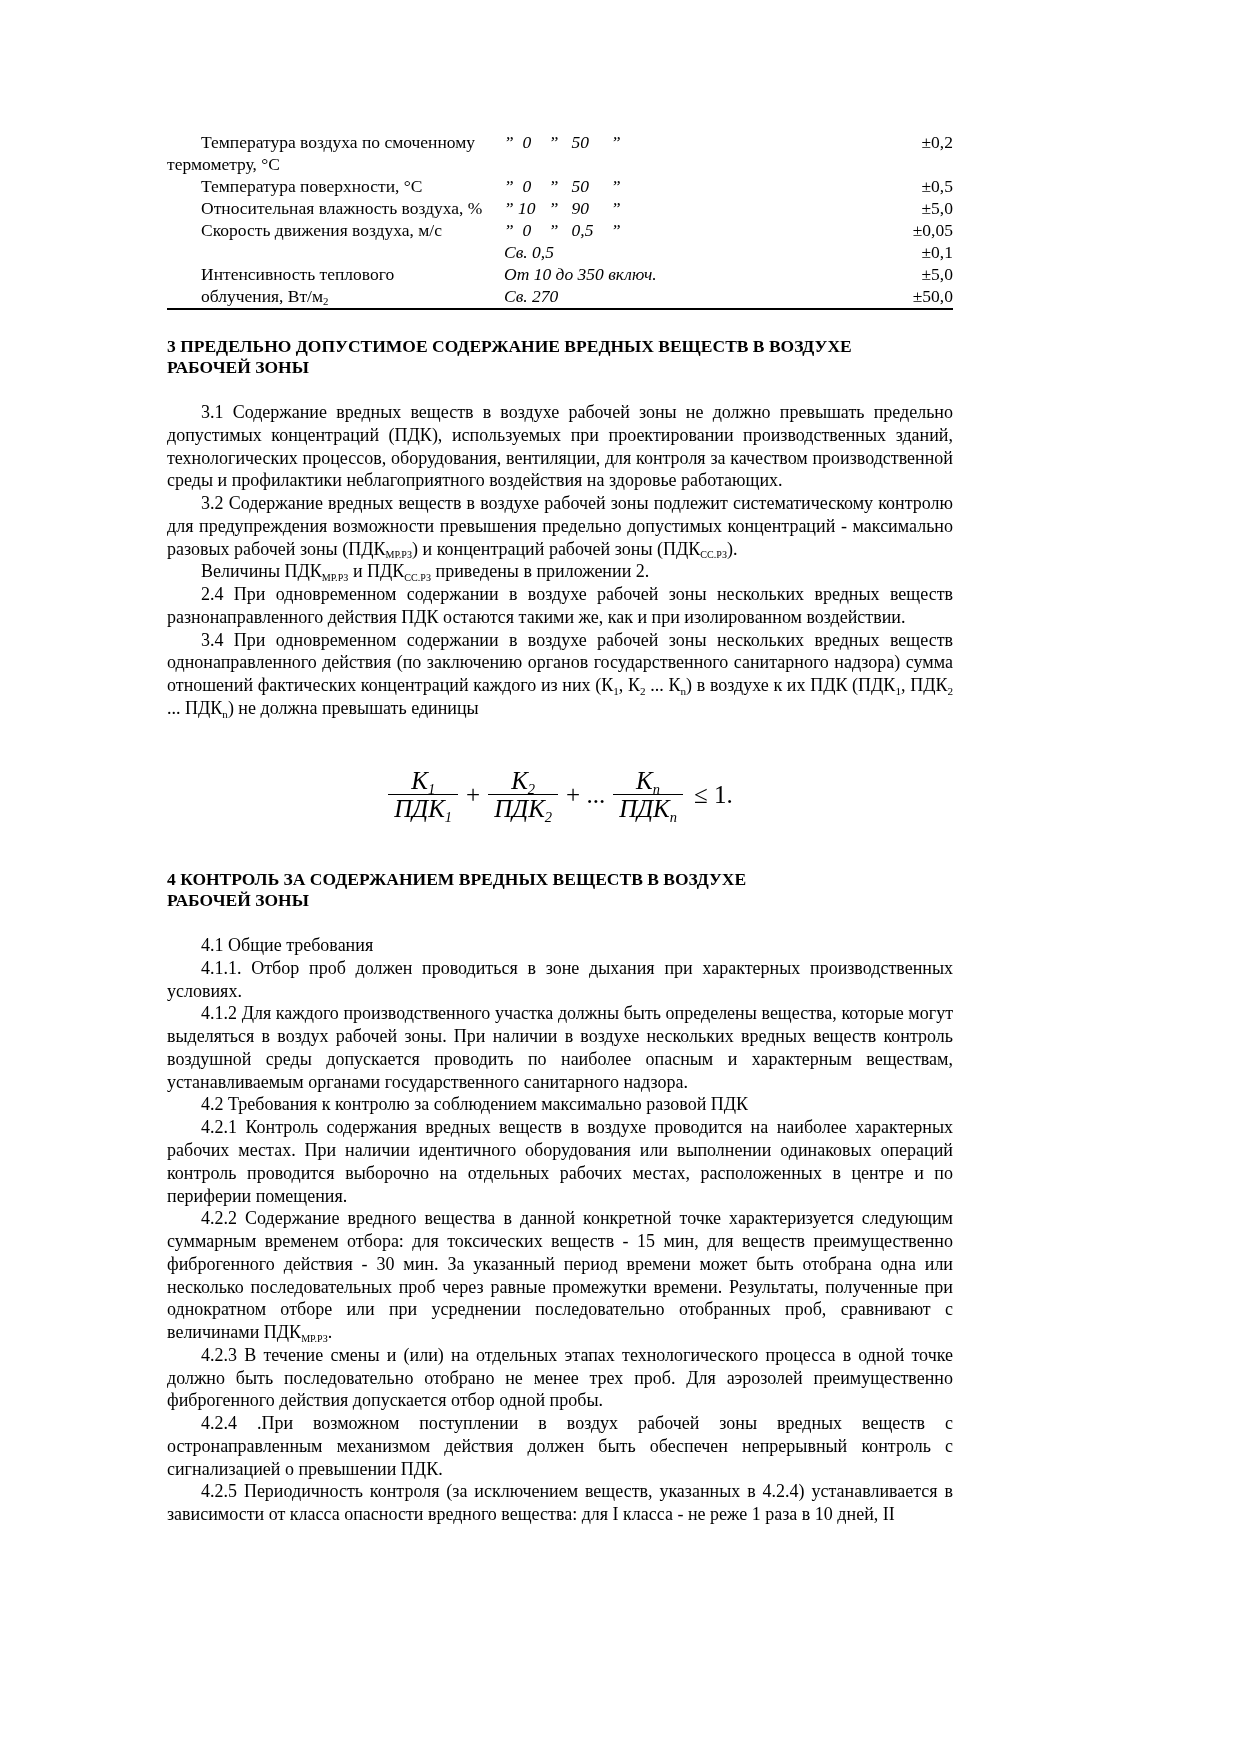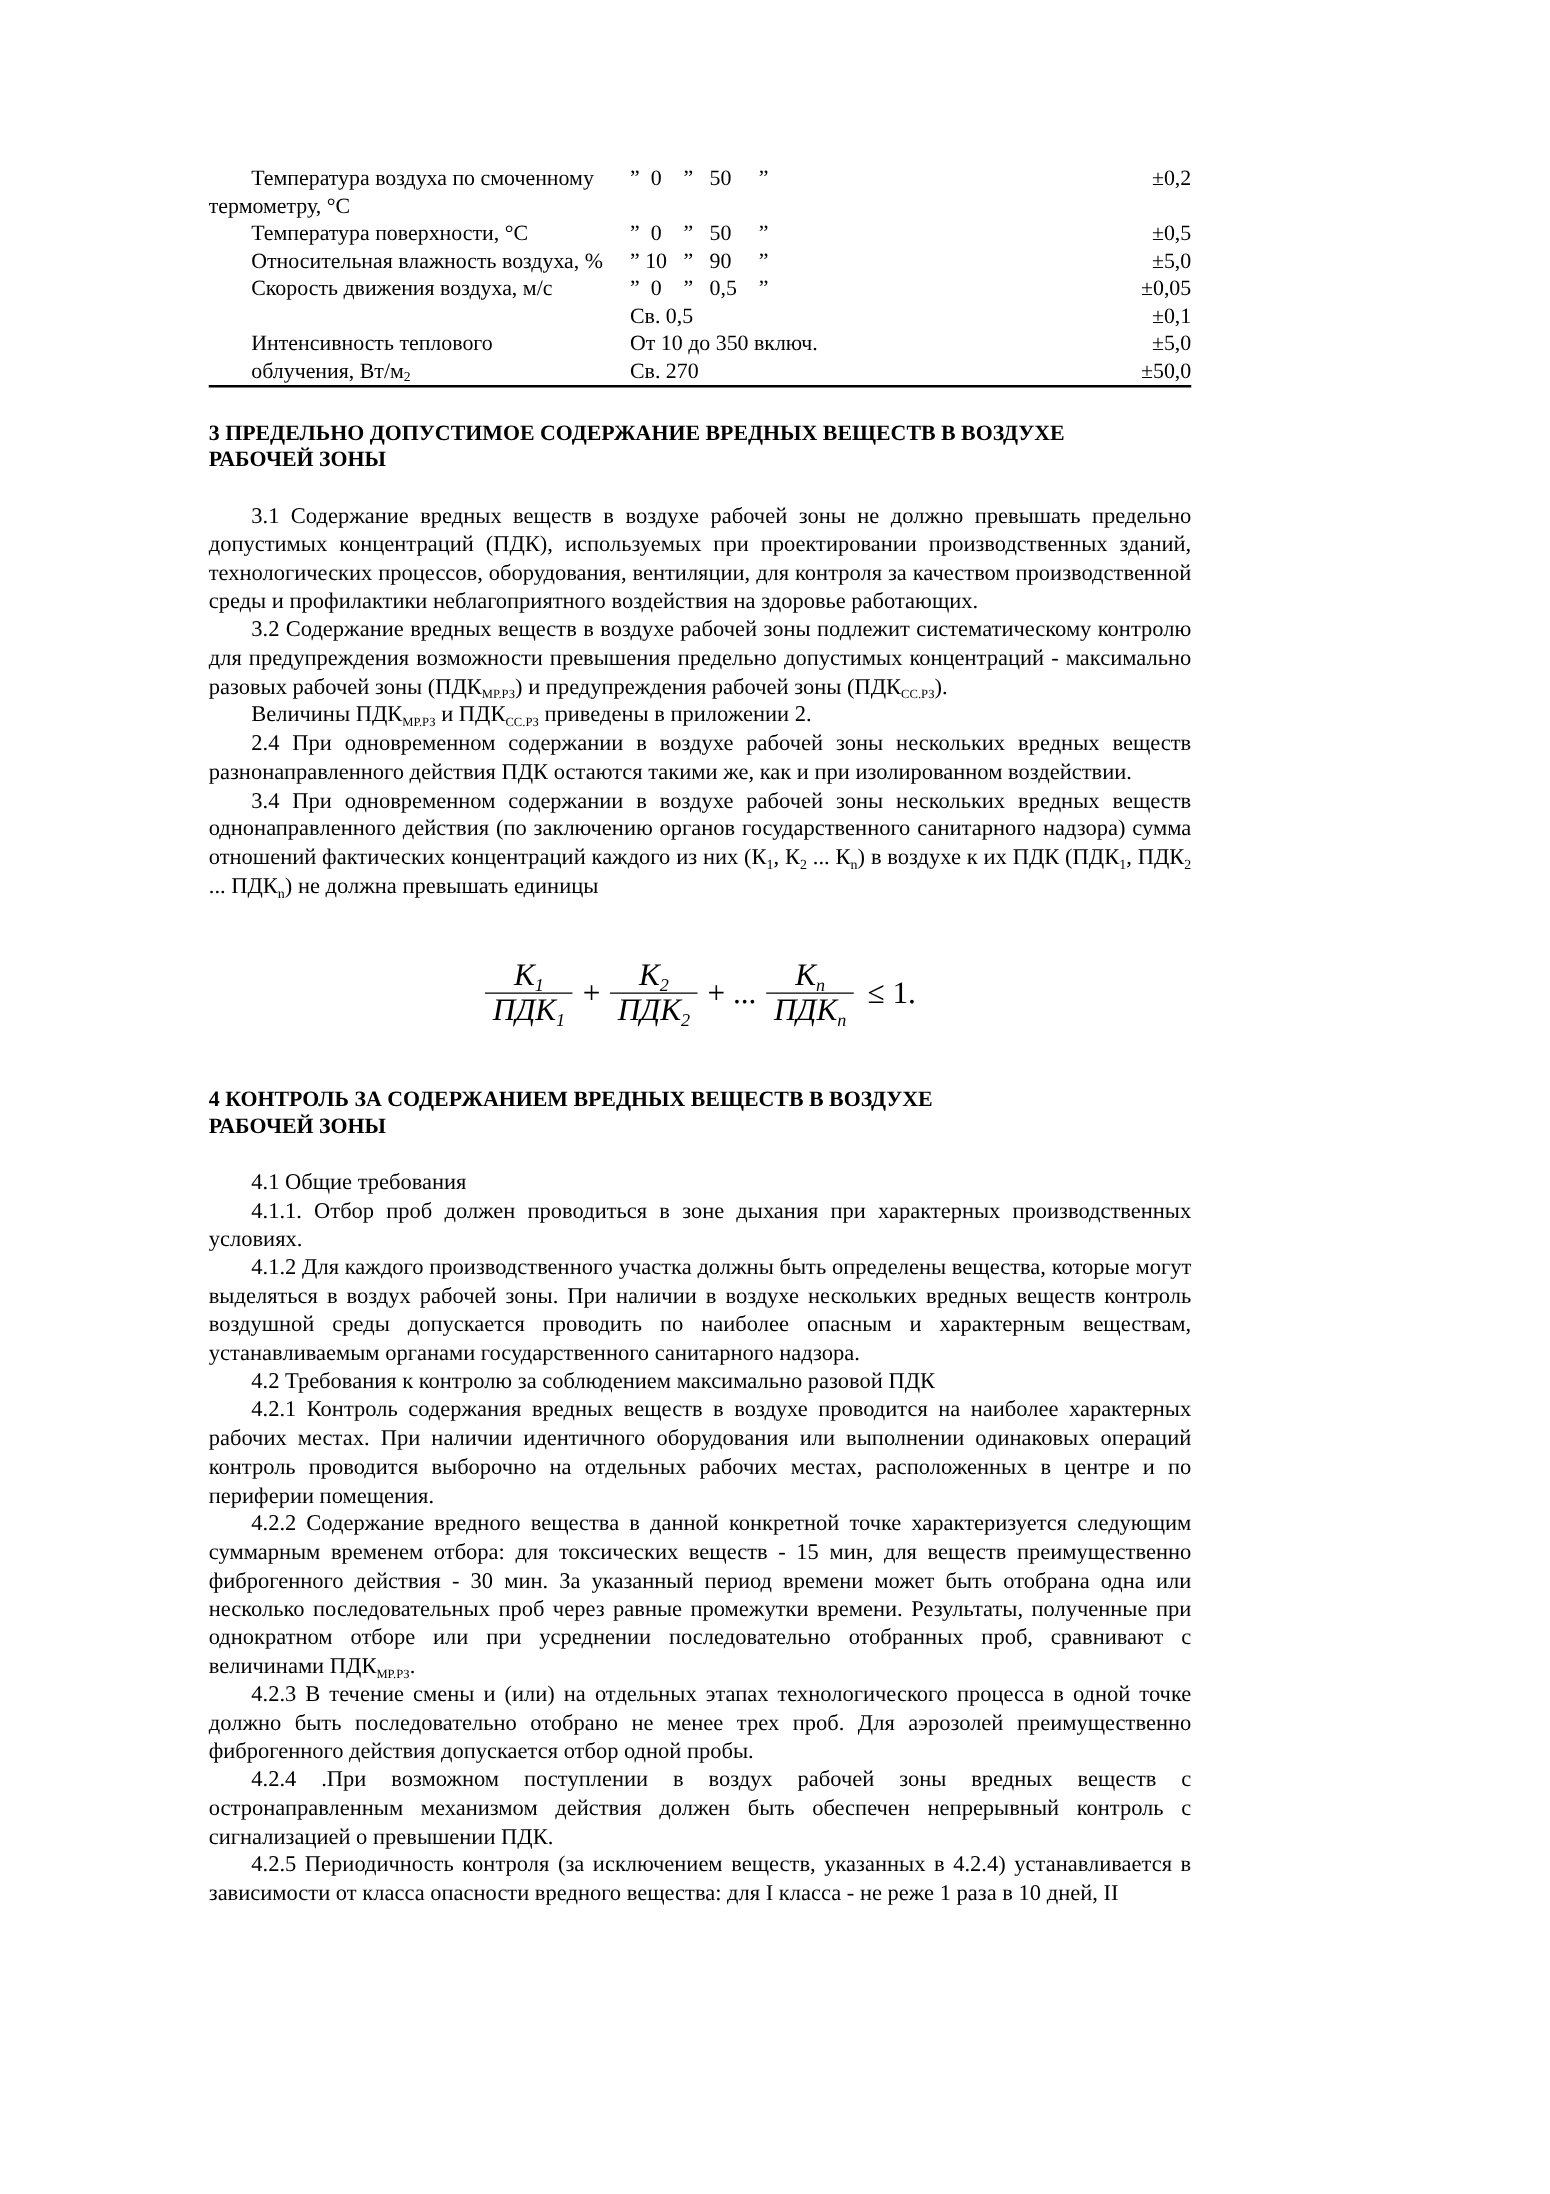--- a/index.html
+++ b/index.html
@@ -41,20 +41,21 @@
   .col-range { width: 238px; }
   .col-err   { width: 211px; }
 
   .cell-name {
     padding: 0 6px 0 10px;
     border-left: 2px solid #000;
   }
   .cell-range {
     padding: 0 6px 0 22px;
     border-left: 1.6px solid #000;
+    font-style: italic;
   }
   .cell-err {
     padding: 0 44px 0 6px;
     text-align: right;
     border-left: 1.6px solid #000;
     border-right: 2px solid #000;
   }
   .indent-first { text-indent: 34px; margin-left: 36px; }
   .tbl-bottom-rule {
     width: 786px;
@@ -210,21 +211,21 @@
 
   <div class="head-gap-1"></div>
   <h2 class="sec-head">
     <span>3 ПРЕДЕЛЬНО ДОПУСТИМОЕ СОДЕРЖАНИЕ ВРЕДНЫХ ВЕЩЕСТВ В ВОЗДУХЕ</span><br>
     <span>РАБОЧЕЙ ЗОНЫ</span>
   </h2>
   <div class="head-gap-2"></div>
 
   <p class="para">3.1 Содержание вредных веществ в воздухе рабочей зоны не должно превышать предельно допустимых концентраций (ПДК), используемых при проектировании производственных зданий, технологических процессов, оборудования, вентиляции, для контроля за качеством производственной среды и профилактики неблагоприятного воздействия на здоровье работающих.</p>
 
-  <p class="para"><span>3.2 Содержание вредных веществ в воздухе рабочей зоны подлежит систематическому контролю для предупреждения возможности превышения предельно допустимых концентраций - максимально разовых рабочей зоны (ПДК</span><span class="smallsub">МР.РЗ</span><span>) и предупреждения рабочей зоны (ПДК</span><span class="smallsub">СС.РЗ</span><span>).</span></p>
+  <p class="para"><span>3.2 Содержание вредных веществ в воздухе рабочей зоны подлежит систематическому контролю для предупреждения возможности превышения предельно допустимых концентраций - максимально разовых рабочей зоны (ПДК</span><span class="smallsub">МР.РЗ</span><span>) и концентраций рабочей зоны (ПДК</span><span class="smallsub">СС.РЗ</span><span>).</span></p>
 
   <p class="para"><span>Величины ПДК</span><span class="smallsub">МР.РЗ</span><span> и ПДК</span><span class="smallsub">СС.РЗ</span><span> приведены в приложении 2.</span></p>
 
   <p class="para">2.4 При одновременном содержании в воздухе рабочей зоны нескольких вредных веществ разнонаправленного действия ПДК остаются такими же, как и при изолированном воздействии.</p>
 
   <p class="para"><span>3.4 При одновременном содержании в воздухе рабочей зоны нескольких вредных веществ однонаправленного действия (по заключению органов государственного санитарного надзора) сумма отношений фактических концентраций каждого из них (К</span><sub>1</sub><span>, К</span><sub>2</sub><span> ... К</span><sub>n</sub><span>) в воздухе к их ПДК (ПДК</span><sub>1</sub><span>, ПДК</span><sub>2</sub><span> ... ПДК</span><sub>n</sub><span>) не должна превышать единицы</span></p>
 
   <div style="height:36px"></div>
   <div class="formula-wrap">
     <span class="formula">

